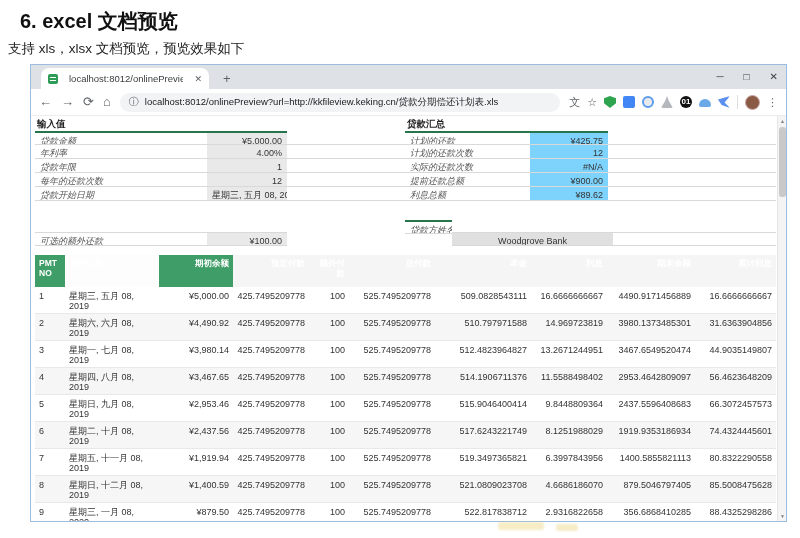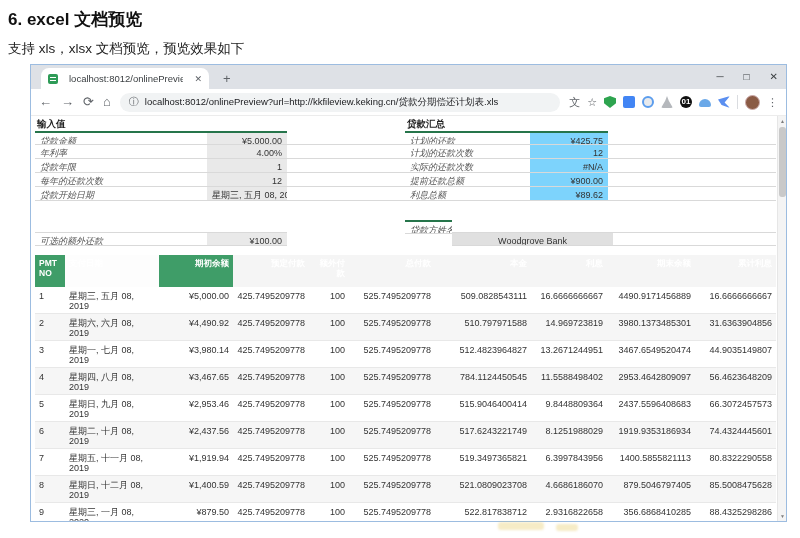--- a/index.html
+++ b/index.html
@@ -1,19 +1,19 @@
 <!DOCTYPE html>
 <html><head>
 <meta charset="utf-8">
 <style>
   * { margin:0; padding:0; box-sizing:border-box; }
   body { width:800px; height:538px; position:relative; background:#fff;
          font-family:"Liberation Sans", sans-serif; overflow:hidden; }
 
-  .doc-heading { position:absolute; left:8px; top:8px; font-size:17px; font-weight:bold; color:#111; }
+  .doc-heading { position:absolute; left:20px; top:8px; font-size:20px; font-weight:bold; color:#111; }
   .doc-sub { position:absolute; left:8px; top:40px; font-size:13.5px; color:#222; }
 
   
   .browser { position:absolute; left:30px; top:64px; width:757px; height:458px;
              border:1px solid #9cbce0; background:#fff; }
   .titlebar { height:24px; background:#dee1e6; position:relative; }
   .tab { position:absolute; left:10px; bottom:0; width:168px; height:21px; background:#fff;
          border-radius:8px 8px 0 0; display:flex; align-items:center; padding:0 7px; gap:11px; }
   .favicon { width:10px; height:10px; border-radius:2px; background:#2e9b57; position:relative; flex:0 0 auto; }
   .favicon:after { content:""; position:absolute; left:2px; top:3px; width:6px; height:1.5px; background:#fff; box-shadow:0 3px 0 #fff; }
@@ -241,21 +241,21 @@
               <div class="td c8">3467.6549520474</div>
               <div class="td c9">44.9035149807</div>
             </div>
             <div class="trow alt">
               <div class="td c0">4</div>
               <div class="td c1">星期四, 八月 08, 2019</div>
               <div class="td c2">¥3,467.65</div>
               <div class="td c3">425.7495209778</div>
               <div class="td c4">100</div>
               <div class="td c5">525.7495209778</div>
-              <div class="td c6">784.1124450545</div>
+              <div class="td c6">514.1906711376</div>
               <div class="td c7">11.5588498402</div>
               <div class="td c8">2953.4642809097</div>
               <div class="td c9">56.4623648209</div>
             </div>
             <div class="trow">
               <div class="td c0">5</div>
               <div class="td c1">星期日, 九月 08, 2019</div>
               <div class="td c2">¥2,953.46</div>
               <div class="td c3">425.7495209778</div>
               <div class="td c4">100</div>

